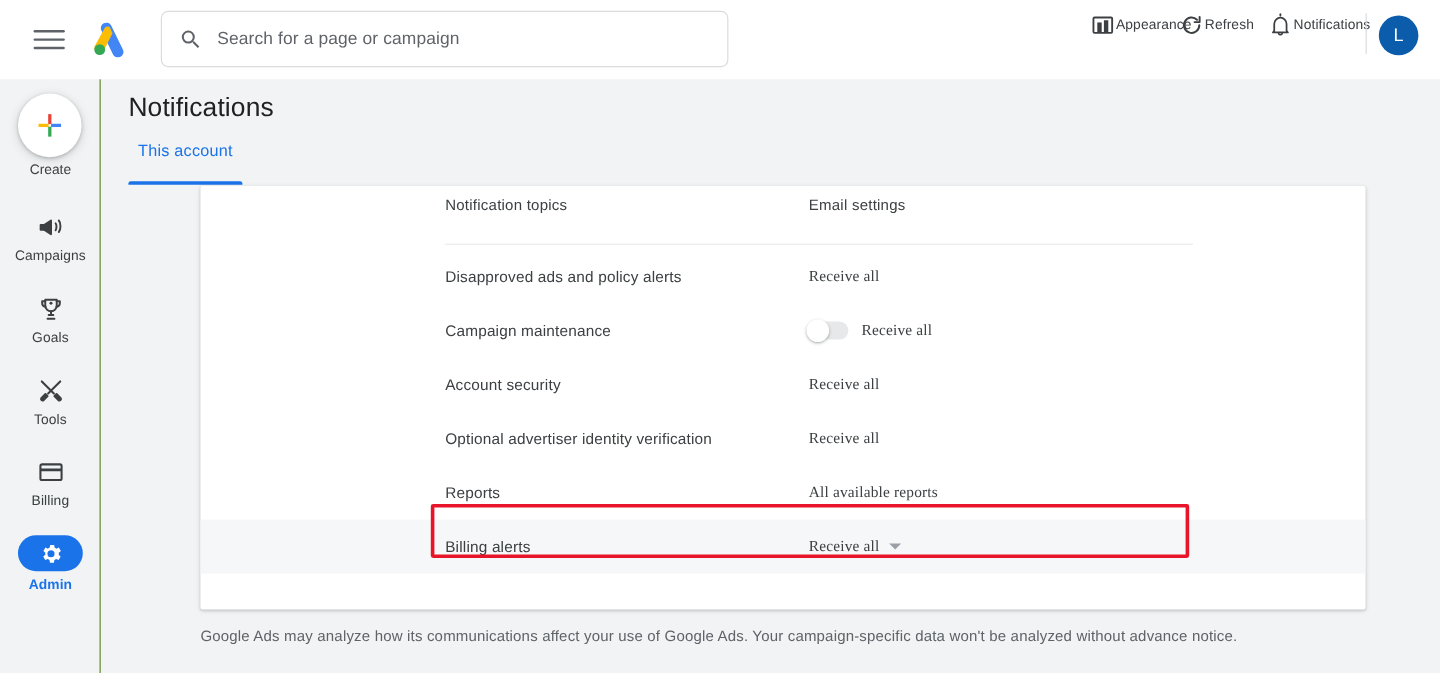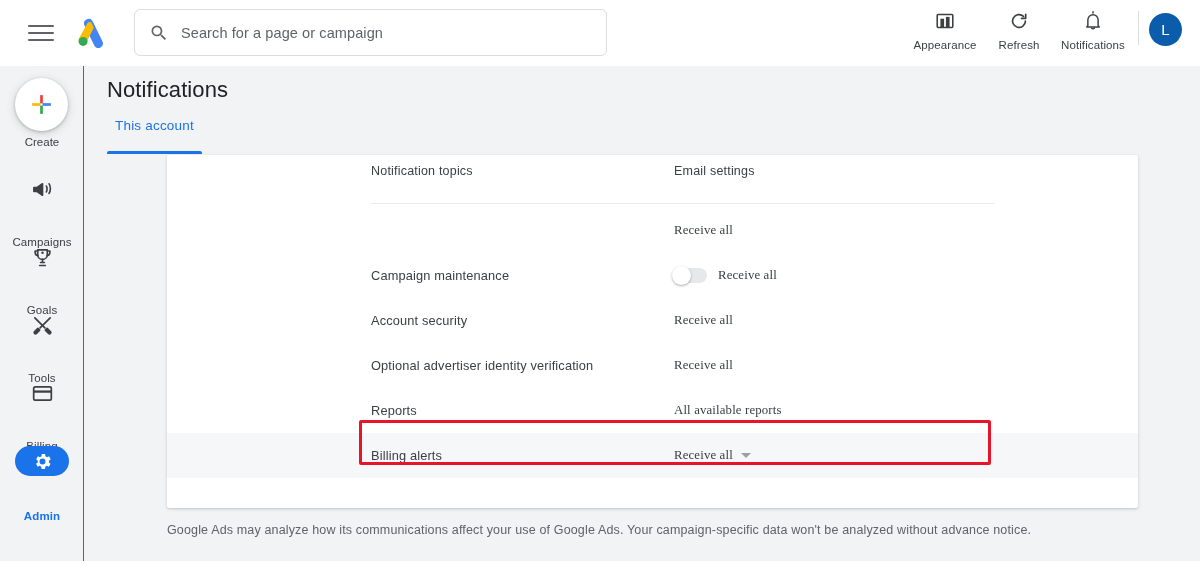--- a/index.html
+++ b/index.html
@@ -32,21 +32,21 @@
   .searchbox {
     position: absolute; left: 134px; top: 9px; width: 473px; height: 47px;
     border: 1px solid #dadce0; border-radius: 6px; background: #fff;
     display: flex; align-items: center; padding: 13px 14px; cursor: text;
   }
   .searchbox .sicon { width: 20px; height: 20px; flex: 0 0 20px; margin-right: 12px; }
   .searchbox .sph { font-size: 14.5px; color: #5f6368; letter-spacing: .1px; }
 
   .topactions { position: absolute; right: 10px; top: 5px; height: 56px; display: flex; align-items: flex-start; }
   .taction {
-    width: 74px; display: flex; flex-direction: column; align-items: center;
+    width: 74px; display: flex; flex-direction: row; align-items: flex-start;
     padding-top: 4px; cursor: pointer; color: #3c4043;
   }
   .taction .ti { height: 24px; display: flex; align-items: center; justify-content: center; }
   .taction .tl { font-size: 11.5px; margin-top: 6px; color: #3c4043; letter-spacing: .1px; white-space: nowrap; }
   .topdivider { width: 1px; height: 34px; background: #dadce0; margin: 6px 10px 0 8px; }
   .avatar {
     width: 33px; height: 33px; border-radius: 50%; background: #0b5cab;
     color: #fff; font-size: 15px; display: flex; align-items: center; justify-content: center;
     margin-top: 8px; margin-right: 8px; cursor: pointer;
   }
@@ -58,21 +58,21 @@
   }
   .createbtn {
     position: absolute; left: 15px; top: 12px; width: 53px; height: 53px; border-radius: 50%;
     background: #fff; box-shadow: 0 1px 3px rgba(60,64,67,.3), 0 2px 8px 1px rgba(60,64,67,.15);
     display: flex; align-items: center; justify-content: center; cursor: pointer;
   }
   .createlbl { position: absolute; left: 0; top: 70px; width: 84px; text-align: center; font-size: 11.5px; color: #3c4043; }
 
   .railitem {
     position: absolute; left: 0; width: 84px; display: flex; flex-direction: column;
-    align-items: center; cursor: pointer; gap: 28px;
+    align-items: center; cursor: pointer;
   }
   .railitem .ri { height: 26px; display: flex; align-items: center; justify-content: center; }
   .railitem .rl { font-size: 11.5px; color: #3c4043; margin-top: 6px; letter-spacing: .1px; }
   .railitem.active .rpill {
     width: 54px; height: 30px; border-radius: 16px; background: #1a73e8;
     display: flex; align-items: center; justify-content: center;
   }
   .railitem.active .rl { color: #1a73e8; font-weight: 700; }
 
   
@@ -289,20 +289,21 @@
     <div class="card">
 
       <div class="tblhead">
         <div class="th c1">Notification topics</div>
         <div class="th c2">Email settings</div>
       </div>
       <div class="headrule"></div>
 
       <div class="rows" id="rows">
           <div class="row">
+            <div class="lbl">Disapproved ads and policy alerts</div>
             <div class="val">
               <span>Receive all</span>
             </div>
           </div>
           <div class="row">
             <div class="lbl">Campaign maintenance</div>
             <div class="val">
               <div class="toggle">
                 <div class="knob" style="left: -2px;"></div>
               </div>

